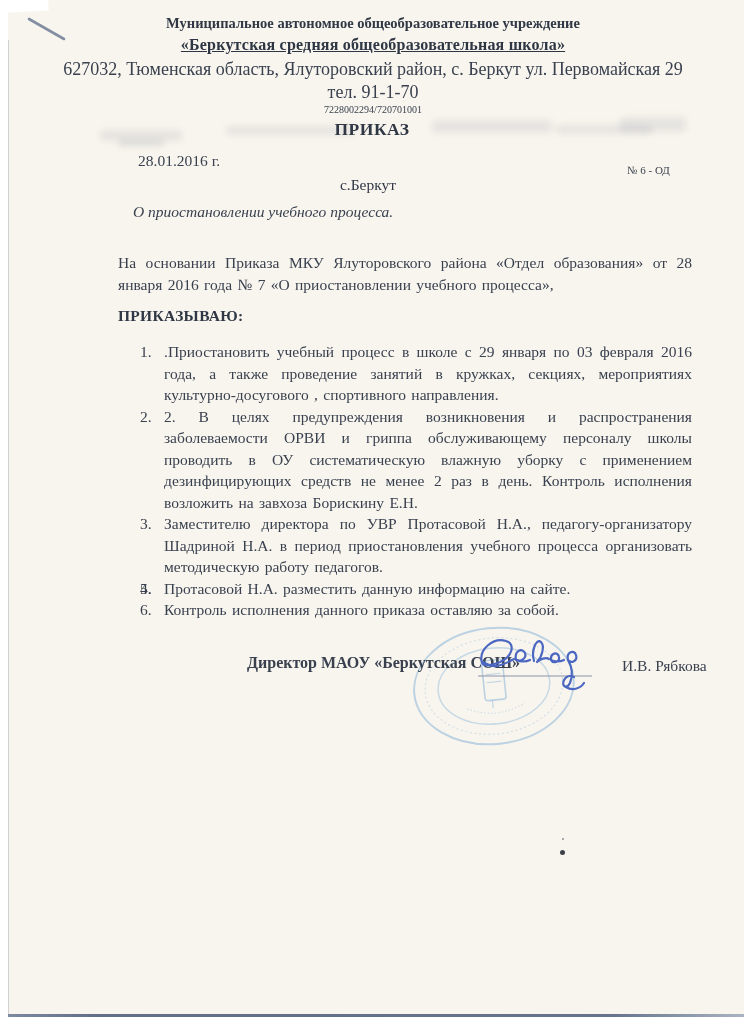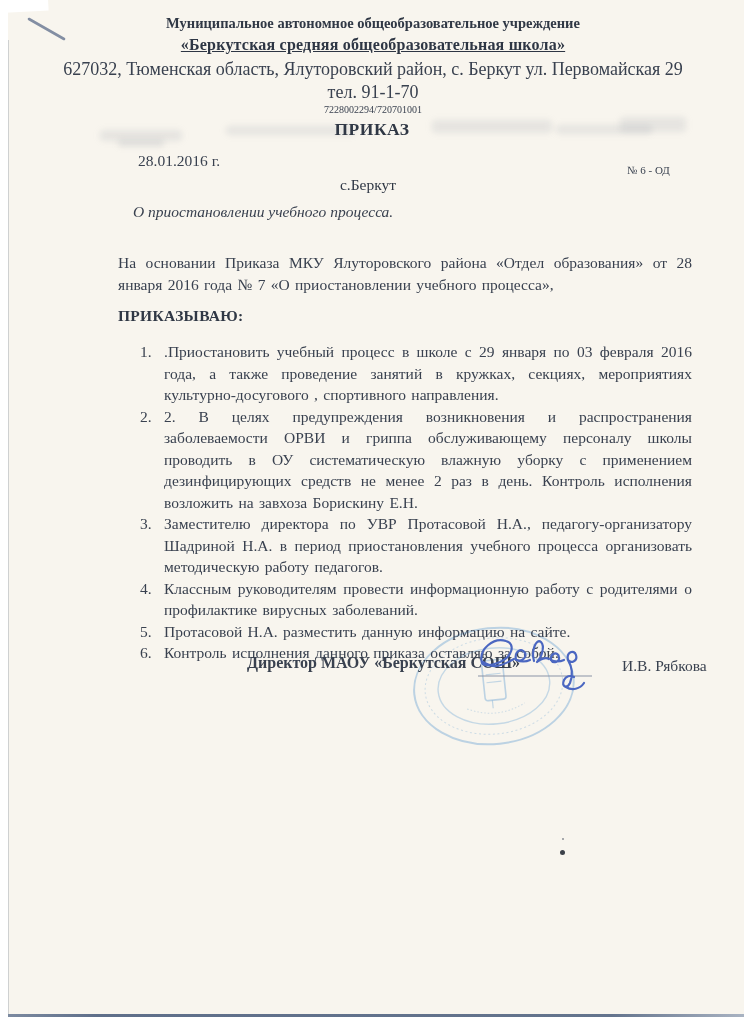--- a/index.html
+++ b/index.html
@@ -75,21 +75,21 @@
   <div class="place">с.Беркут</div>
   <div class="subject">О приостановлении учебного процесса.</div>
 
   <div class="basis">На основании Приказа МКУ Ялуторовского района «Отдел образования» от 28 января 2016 года № 7 «О приостановлении учебного процесса»,</div>
   <div class="decree">ПРИКАЗЫВАЮ:</div>
 
   <ol class="order-list">
     <li><span class="num">1.</span><span>.Приостановить учебный процесс в школе с 29 января по 03 февраля 2016 года, а также проведение занятий в кружках, секциях, мероприятиях  культурно-досугового , спортивного направления.</span></li>
     <li><span class="num">2.</span><span>2. В целях предупреждения возникновения и распространения заболеваемости ОРВИ и гриппа обслуживающему персоналу школы проводить в ОУ систематическую влажную уборку с применением дезинфицирующих средств не менее 2 раз в день. Контроль исполнения возложить на завхоза Борискину Е.Н.</span></li>
     <li><span class="num">3.</span><span>Заместителю директора по УВР Протасовой Н.А., педагогу-организатору Шадриной Н.А. в период приостановления учебного процесса организовать методическую работу педагогов.</span></li>
-    <li><span class="num">4.</span><span>Классным руководителям провести информационную работу с родителями о профилактике вирусных заболеваний.</span></li>
+    <li><span class="num">4.</span></li>
     <li><span class="num">5.</span><span>Протасовой Н.А. разместить данную информацию на сайте.</span></li>
     <li><span class="num">6.</span><span>Контроль исполнения данного приказа оставляю за собой.</span></li>
   </ol>
 
   <svg class="stamp" viewBox="0 0 178 162">
     <g transform="rotate(-6 89 81)" stroke="#7fb0d8" fill="none">
       <ellipse cx="89" cy="80" rx="80" ry="58" stroke-width="2" opacity="0.5"></ellipse>
       <ellipse cx="89" cy="80" rx="69" ry="48" stroke-width="1" opacity="0.35" stroke-dasharray="2,2.6"></ellipse>
       <ellipse cx="89" cy="80" rx="56" ry="38" stroke-width="1.4" opacity="0.42"></ellipse>
       <rect x="79" y="54" width="21" height="40" rx="3" stroke-width="1.6" opacity="0.5"></rect>

